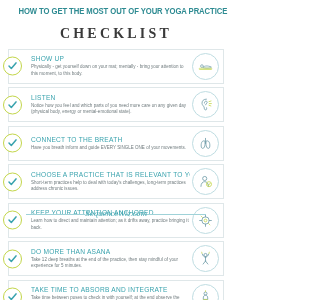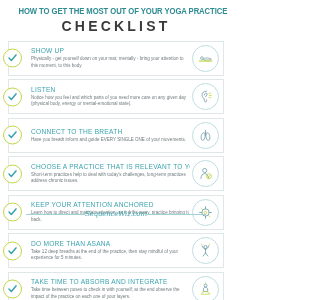--- a/index.html
+++ b/index.html
@@ -31,22 +31,22 @@
     font-family: "Liberation Sans Narrow", "Liberation Sans", sans-serif;
     font-size: 8.4px;
     font-weight: bold;
     letter-spacing: -0.1px;
     color: #2e8b92;
     line-height: 1.05;
     transform: scaleX(0.92);
     white-space: nowrap;
   }
   .title {
-    margin-top: 3px;
-    font-family: Liberation Sans, sans-serif;
+    margin-top: 11px;
+    font-family: Liberation Serif, serif;
     font-size: 14px;
     font-weight: bold;
     letter-spacing: 3.2px;
     color: #3a3a3a;
     line-height: 1;
   }
 
   
   .list {
     margin: 6px 8px 0 8px;

